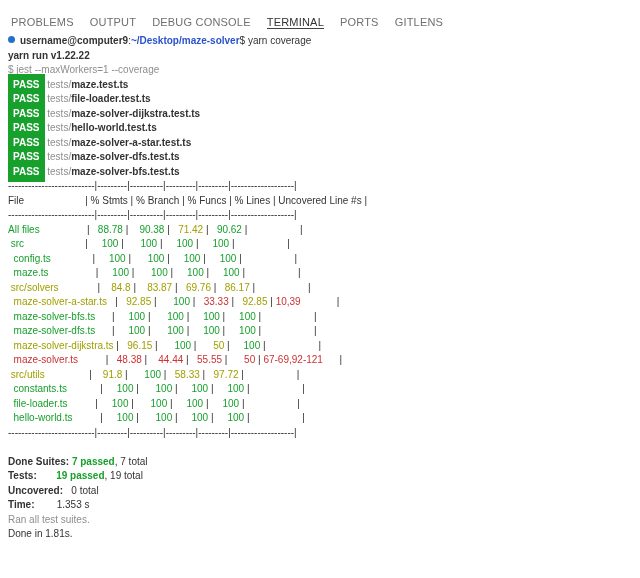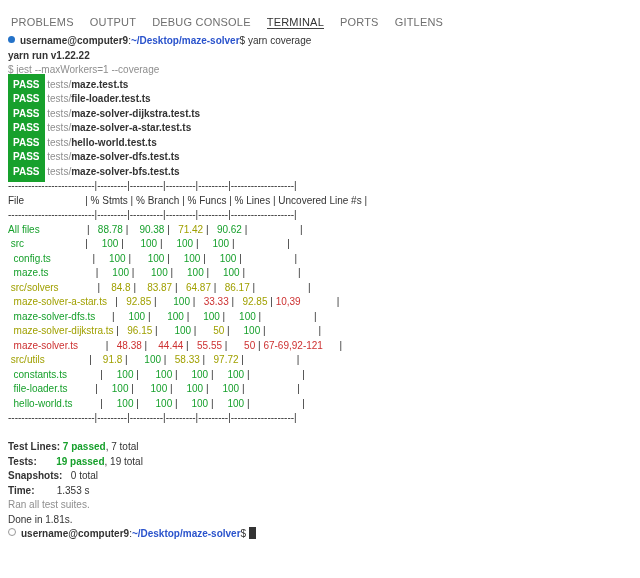--- a/index.html
+++ b/index.html
@@ -32,43 +32,43 @@
       <div class="tab">PORTS</div>
       <div class="tab">GITLENS</div>
     </div>
   <div class="terminal" id="terminal">
       <div class="line"><span class="dot"></span><span class="b">username@computer9</span><span>:</span><span class="blue">~/Desktop/maze-solver</span><span>$</span><span> yarn coverage</span></div>
       <div class="line"><span class="b">yarn run v1.22.22</span></div>
       <div class="line"><span class="dim">$ jest --maxWorkers=1 --coverage</span></div>
       <div class="line"><span class="badge">PASS</span><span> </span><span class="dim">tests/</span><span class="b">maze.test.ts</span></div>
       <div class="line"><span class="badge">PASS</span><span> </span><span class="dim">tests/</span><span class="b">file-loader.test.ts</span></div>
       <div class="line"><span class="badge">PASS</span><span> </span><span class="dim">tests/</span><span class="b">maze-solver-dijkstra.test.ts</span></div>
+      <div class="line"><span class="badge">PASS</span><span> </span><span class="dim">tests/</span><span class="b">hello-world.test.ts</span></div>
       <div class="line"><span class="badge">PASS</span><span> </span><span class="dim">tests/</span><span class="b">maze-solver-a-star.test.ts</span></div>
-      <div class="line"><span class="badge">PASS</span><span> </span><span class="dim">tests/</span><span class="b">hello-world.test.ts</span></div>
       <div class="line"><span class="badge">PASS</span><span> </span><span class="dim">tests/</span><span class="b">maze-solver-dfs.test.ts</span></div>
       <div class="line"><span class="badge">PASS</span><span> </span><span class="dim">tests/</span><span class="b">maze-solver-bfs.test.ts</span></div>
       <div class="line"><span>--------------------------|---------|----------|---------|---------|-------------------|</span></div>
       <div class="line"><span>File                      | % Stmts | % Branch | % Funcs | % Lines | Uncovered Line #s |</span></div>
       <div class="line"><span>--------------------------|---------|----------|---------|---------|-------------------|</span></div>
       <div class="line"><span class="g">All files                 </span><span>|</span><span class="g">   88.78 </span><span>|</span><span class="g">    90.38 </span><span>|</span><span class="y">   71.42 </span><span>|</span><span class="g">   90.62 </span><span>|</span><span>                   </span><span>|</span></div>
       <div class="line"><span class="g"> src                      </span><span>|</span><span class="g">     100 </span><span>|</span><span class="g">      100 </span><span>|</span><span class="g">     100 </span><span>|</span><span class="g">     100 </span><span>|</span><span>                   </span><span>|</span></div>
       <div class="line"><span class="g">  config.ts               </span><span>|</span><span class="g">     100 </span><span>|</span><span class="g">      100 </span><span>|</span><span class="g">     100 </span><span>|</span><span class="g">     100 </span><span>|</span><span>                   </span><span>|</span></div>
       <div class="line"><span class="g">  maze.ts                 </span><span>|</span><span class="g">     100 </span><span>|</span><span class="g">      100 </span><span>|</span><span class="g">     100 </span><span>|</span><span class="g">     100 </span><span>|</span><span>                   </span><span>|</span></div>
-      <div class="line"><span class="y"> src/solvers              </span><span>|</span><span class="y">    84.8 </span><span>|</span><span class="y">    83.87 </span><span>|</span><span class="y">   64.87 </span><span>|</span><span class="y">   86.17 </span><span>|</span><span>                   </span><span>|</span></div>
+      <div class="line"><span class="y"> src/solvers              </span><span>|</span><span class="y">    84.8 </span><span>|</span><span class="y">    83.87 </span><span>|</span><span class="y">   69.76 </span><span>|</span><span class="y">   86.17 </span><span>|</span><span>                   </span><span>|</span></div>
       <div class="line"><span class="y">  maze-solver-a-star.ts   </span><span>|</span><span class="y">   92.85 </span><span>|</span><span class="g">      100 </span><span>|</span><span class="r">   33.33 </span><span>|</span><span class="y">   92.85 </span><span>|</span><span class="r"> 10,39             </span><span>|</span></div>
+      <div class="line"><span class="g">  maze-solver-bfs.ts      </span><span>|</span><span class="g">     100 </span><span>|</span><span class="g">      100 </span><span>|</span><span class="g">     100 </span><span>|</span><span class="g">     100 </span><span>|</span><span>                   </span><span>|</span></div>
       <div class="line"><span class="g">  maze-solver-dfs.ts      </span><span>|</span><span class="g">     100 </span><span>|</span><span class="g">      100 </span><span>|</span><span class="g">     100 </span><span>|</span><span class="g">     100 </span><span>|</span><span>                   </span><span>|</span></div>
       <div class="line"><span class="y">  maze-solver-dijkstra.ts </span><span>|</span><span class="y">   96.15 </span><span>|</span><span class="g">      100 </span><span>|</span><span class="y">      50 </span><span>|</span><span class="g">     100 </span><span>|</span><span>                   </span><span>|</span></div>
       <div class="line"><span class="r">  maze-solver.ts          </span><span>|</span><span class="r">   48.38 </span><span>|</span><span class="r">    44.44 </span><span>|</span><span class="r">   55.55 </span><span>|</span><span class="r">      50 </span><span>|</span><span class="r"> 67-69,92-121      </span><span>|</span></div>
       <div class="line"><span class="y"> src/utils                </span><span>|</span><span class="y">    91.8 </span><span>|</span><span class="g">      100 </span><span>|</span><span class="y">   58.33 </span><span>|</span><span class="y">   97.72 </span><span>|</span><span>                   </span><span>|</span></div>
       <div class="line"><span class="g">  constants.ts            </span><span>|</span><span class="g">     100 </span><span>|</span><span class="g">      100 </span><span>|</span><span class="g">     100 </span><span>|</span><span class="g">     100 </span><span>|</span><span>                   </span><span>|</span></div>
       <div class="line"><span class="g">  file-loader.ts          </span><span>|</span><span class="g">     100 </span><span>|</span><span class="g">      100 </span><span>|</span><span class="g">     100 </span><span>|</span><span class="g">     100 </span><span>|</span><span>                   </span><span>|</span></div>
       <div class="line"><span class="g">  hello-world.ts          </span><span>|</span><span class="g">     100 </span><span>|</span><span class="g">      100 </span><span>|</span><span class="g">     100 </span><span>|</span><span class="g">     100 </span><span>|</span><span>                   </span><span>|</span></div>
       <div class="line"><span>--------------------------|---------|----------|---------|---------|-------------------|</span></div>
       <div class="line"></div>
-      <div class="line"><span class="b">Test Lines: </span><span class="b g">7 passed</span><span>, 7 total</span></div>
+      <div class="line"><span class="b">Done Suites: </span><span class="b g">7 passed</span><span>, 7 total</span></div>
       <div class="line"><span class="b">Tests:       </span><span class="b g">19 passed</span><span>, 19 total</span></div>
-      <div class="line"><span class="b">Snapshots:   </span><span>0 total</span></div>
+      <div class="line"><span class="b">Uncovered:   </span><span>0 total</span></div>
       <div class="line"><span class="b">Time:        </span><span>1.353 s</span></div>
       <div class="line"><span class="dim">Ran all test suites.</span></div>
       <div class="line"><span>Done in 1.81s.</span></div>
-      <div class="line"><span class="dot hollow"></span><span class="b">username@computer9</span><span>:</span><span class="blue">~/Desktop/maze-solver</span><span>$</span><span> </span><span class="cursor"></span></div>
     </div>
 </div>
 
 </body></html>

